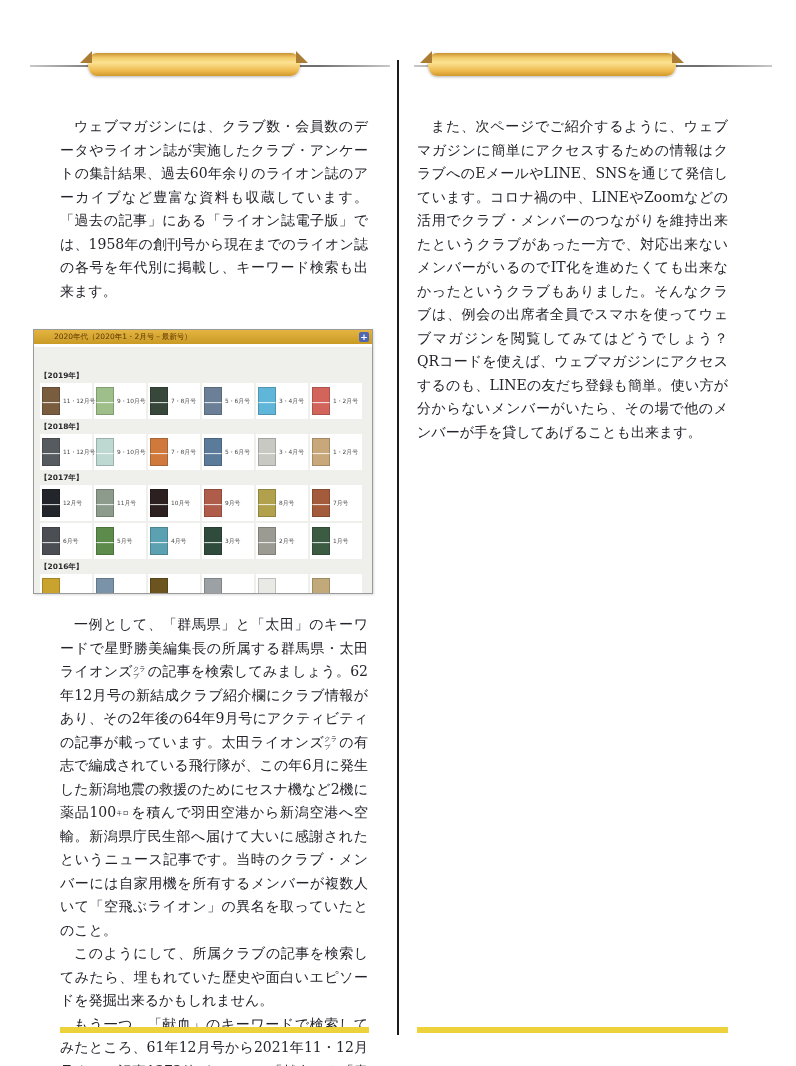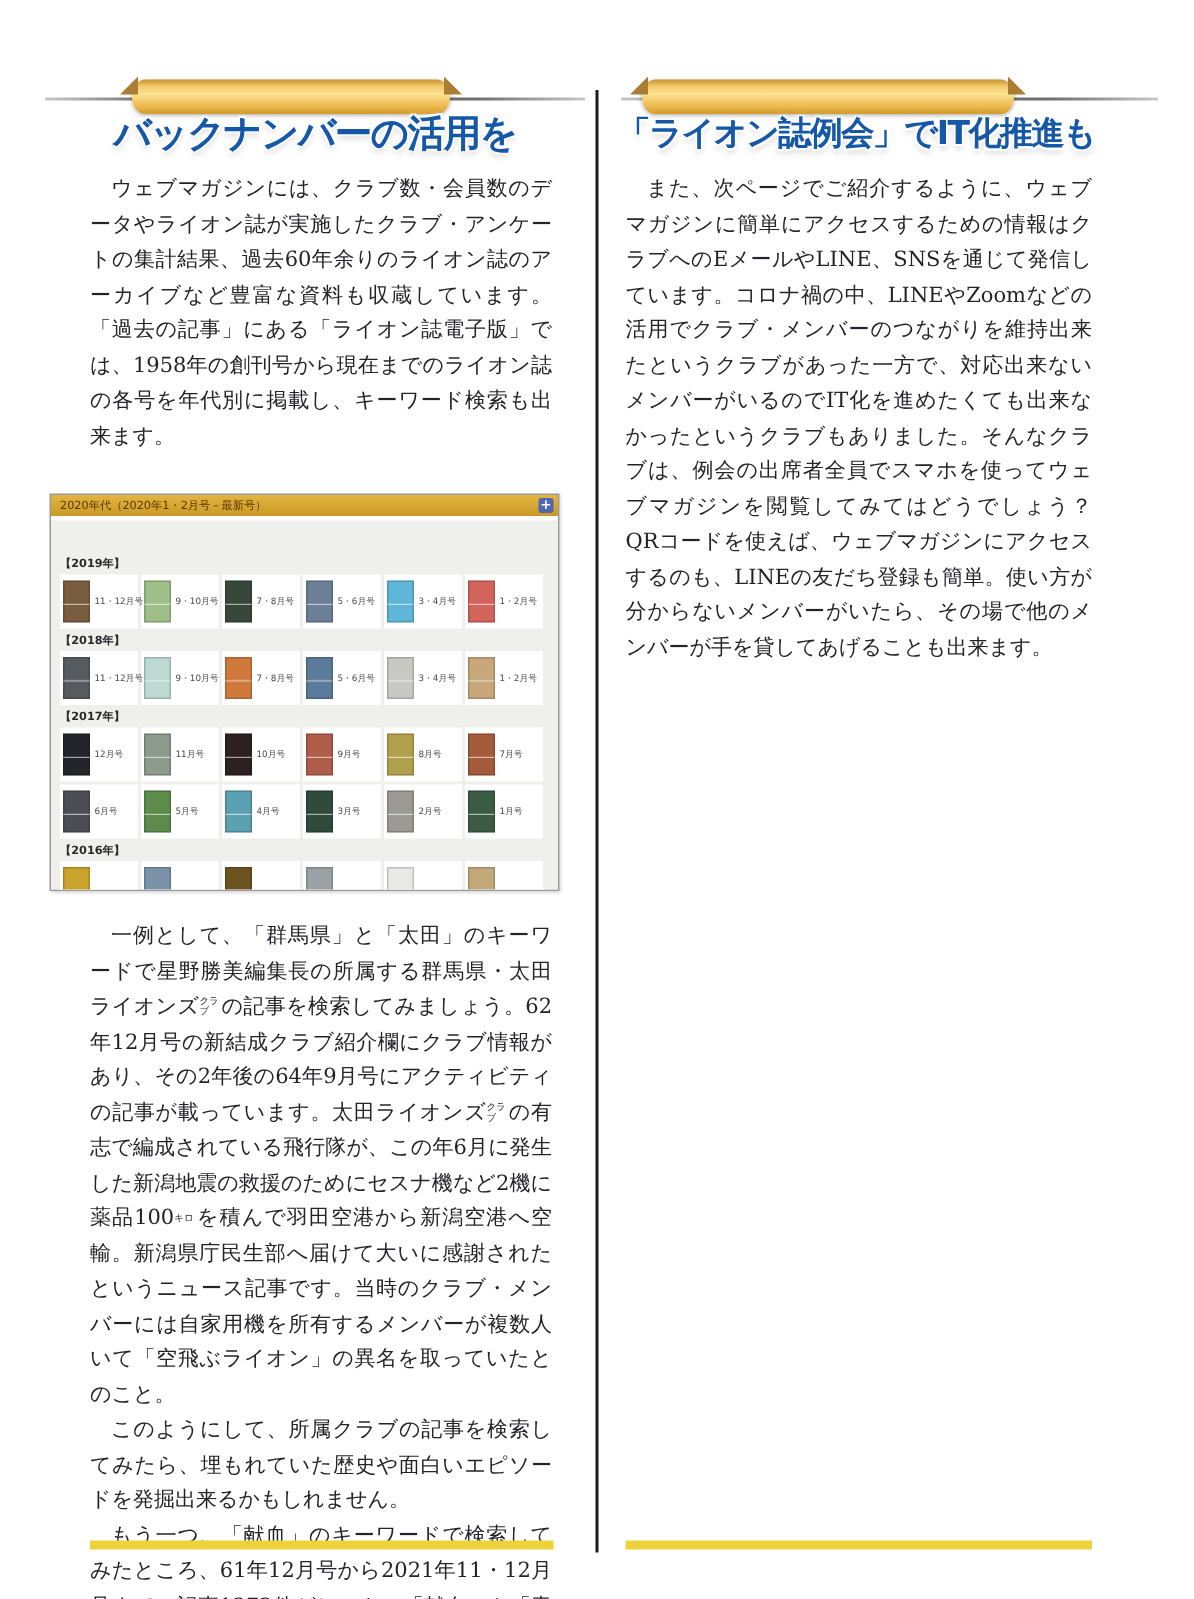--- a/index.html
+++ b/index.html
@@ -48,21 +48,21 @@
     vertical-align:middle; word-break:break-all; text-indent:0; text-align:left;
   }
   
   .archive {
     position:relative; margin:26px 0 19px -27px; width:340px; height:265px;
     border:1px solid #9a9a9a; background:#fff; overflow:hidden; box-sizing:border-box;
     font-family:"DejaVu Sans","Liberation Sans",sans-serif;
     box-shadow:1px 1px 2px rgba(0,0,0,.15);
   }
   .abar {
-    position:relative; height:14px; margin-bottom:3px; padding:0 6px;
+    position:relative; height:14px; margin-bottom:3px; padding:0 20px;
     background:linear-gradient(180deg,#e3b441,#c99a24); color:#5c3600;
     font-size:7.5px; line-height:14px; white-space:nowrap; overflow:hidden;
   }
   .abar-btn {
     position:absolute; right:3px; top:2px; width:10px; height:10px;
     background:var(--archive-button-blue,#4f66b0); color:#fff; font-size:9px;
     line-height:10px; text-align:center; border-radius:2px; font-weight:bold;
   }
   .ayears { background:#efefec; padding:21px 6px; height:100%; }
   .ylabel { font-size:7.5px; font-weight:bold; color:#2a2a2a; margin:3px 0 2px 0; }
@@ -82,22 +82,20 @@
 <body>
 
 <div class="page">
   <div class="divider"></div>
 
   <div class="hline hline-left"></div>
   <div class="hline hline-right"></div>
   <div class="ribbon ribbon-left"></div>
   <div class="ribbon ribbon-right"></div>
 
-  <h1 class="heading heading-left">バックナンバーの活用を</h1>
-  <h1 class="heading heading-right">「ライオン誌例会」でIT化推進も</h1>
 
   <div class="col col-left">
     <div id="left-intro">
         <p class="body-para indent">ウェブマガジンには、クラブ数・会員数のデータやライオン誌が実施したクラブ・アンケートの集計結果、過去60年余りのライオン誌のアーカイブなど豊富な資料も収蔵しています。「過去の記事」にある「ライオン誌電子版」では、1958年の創刊号から現在までのライオン誌の各号を年代別に掲載し、キーワード検索も出来ます。</p>
       </div>
     <div class="archive">
       <div id="archive-content">
           <div class="abar"><span class="abar-label">2020年代（2020年1・2月号－最新号）</span><span class="abar-btn">+</span></div>
           <div class="ayears">
             <div class="ylabel">【2019年】</div>

